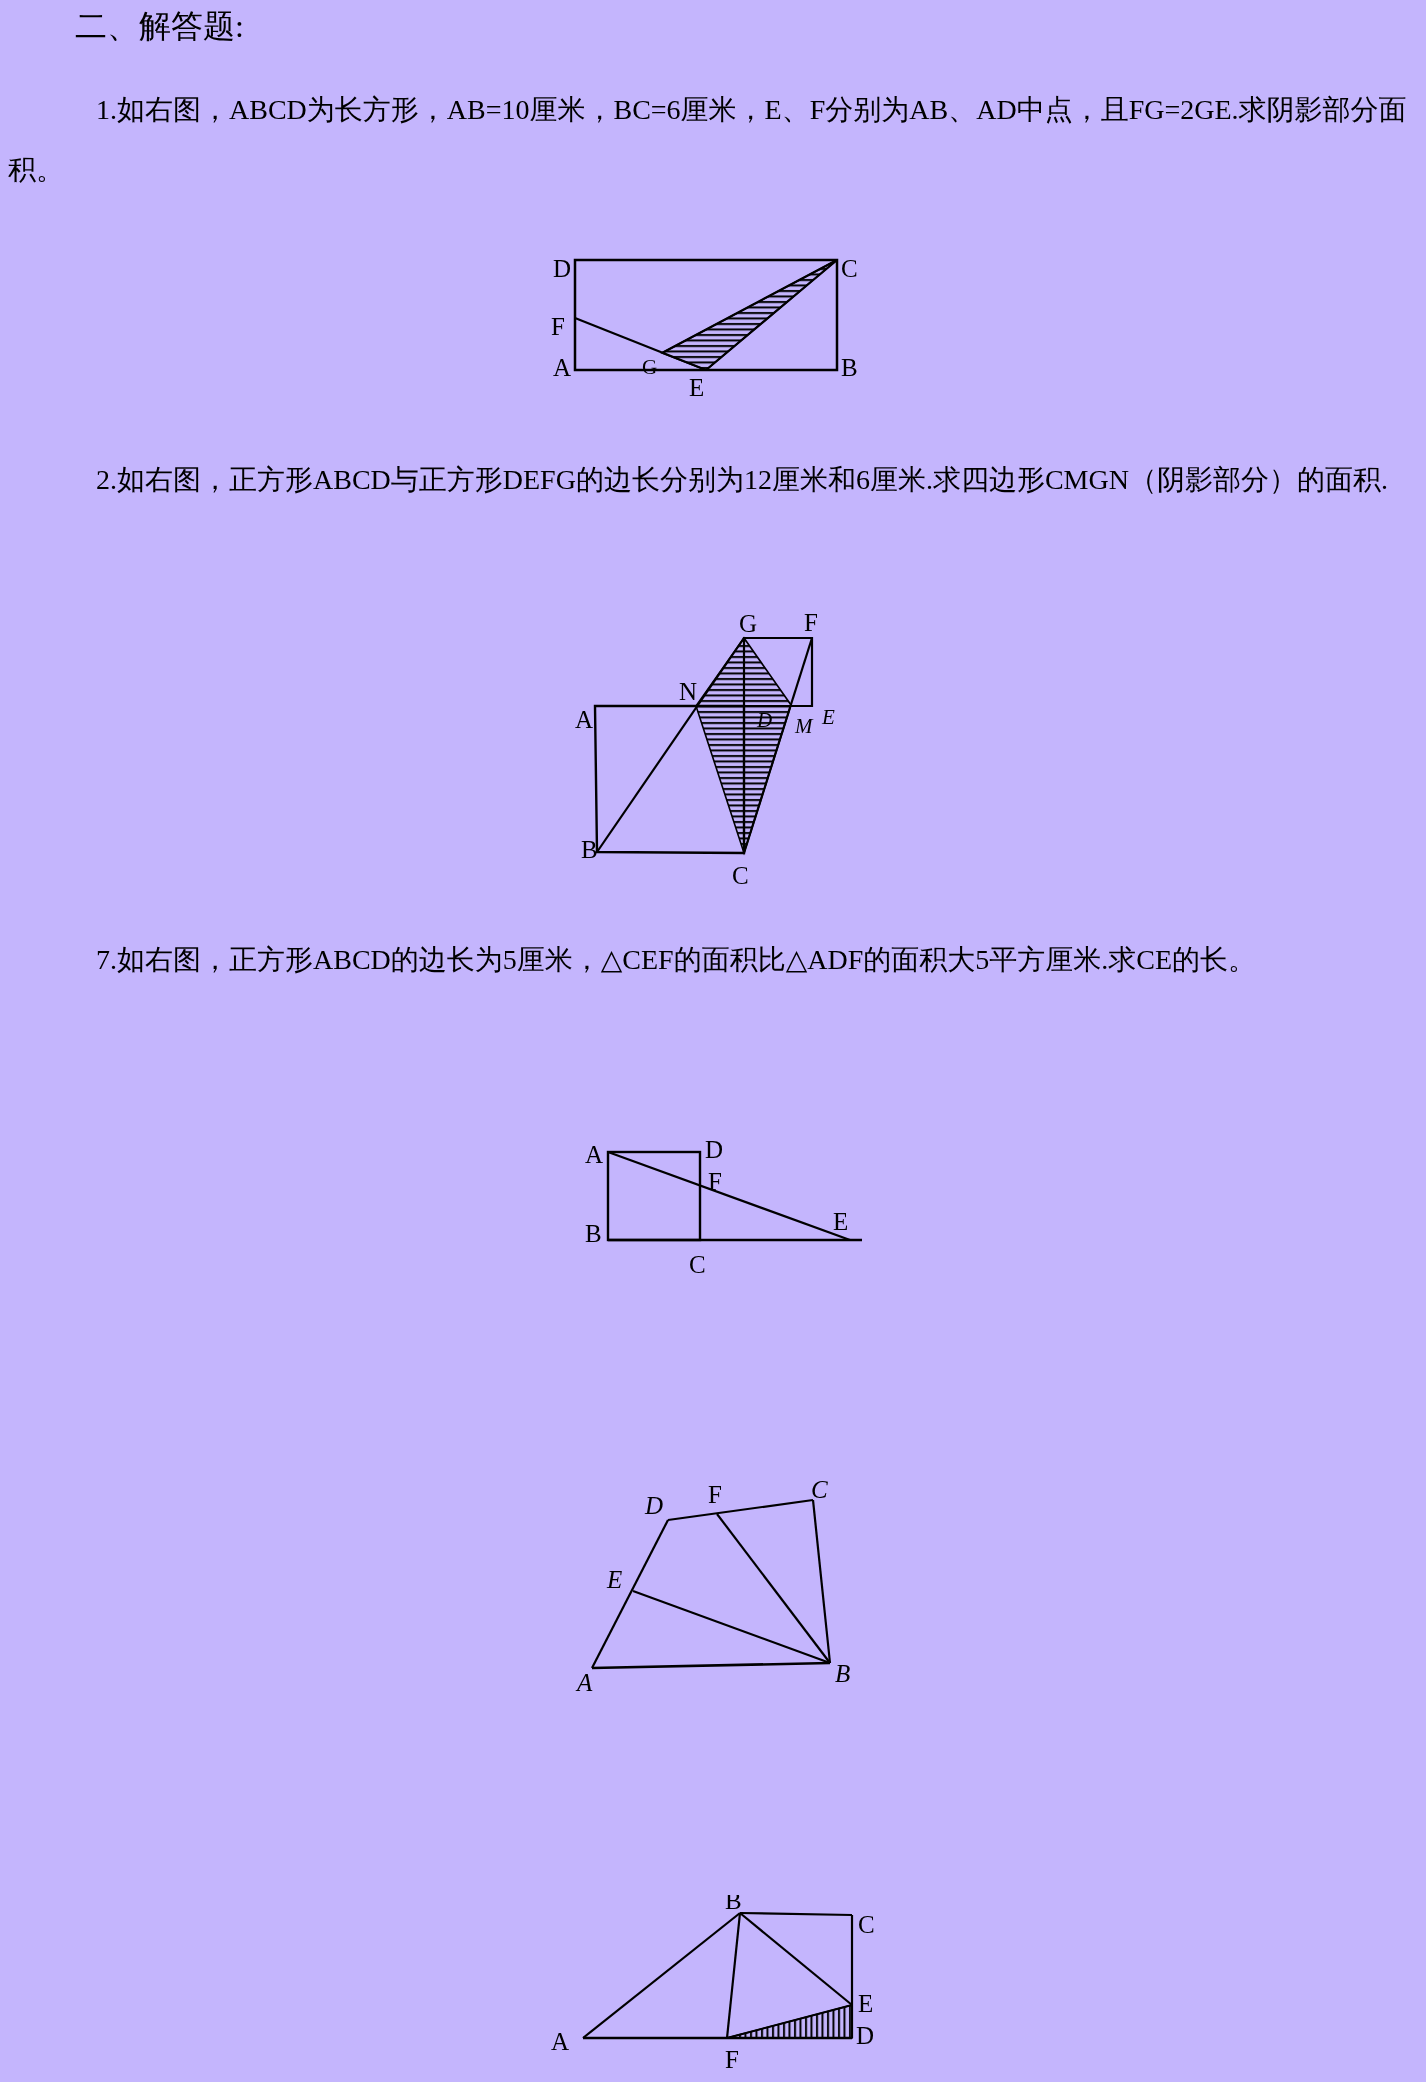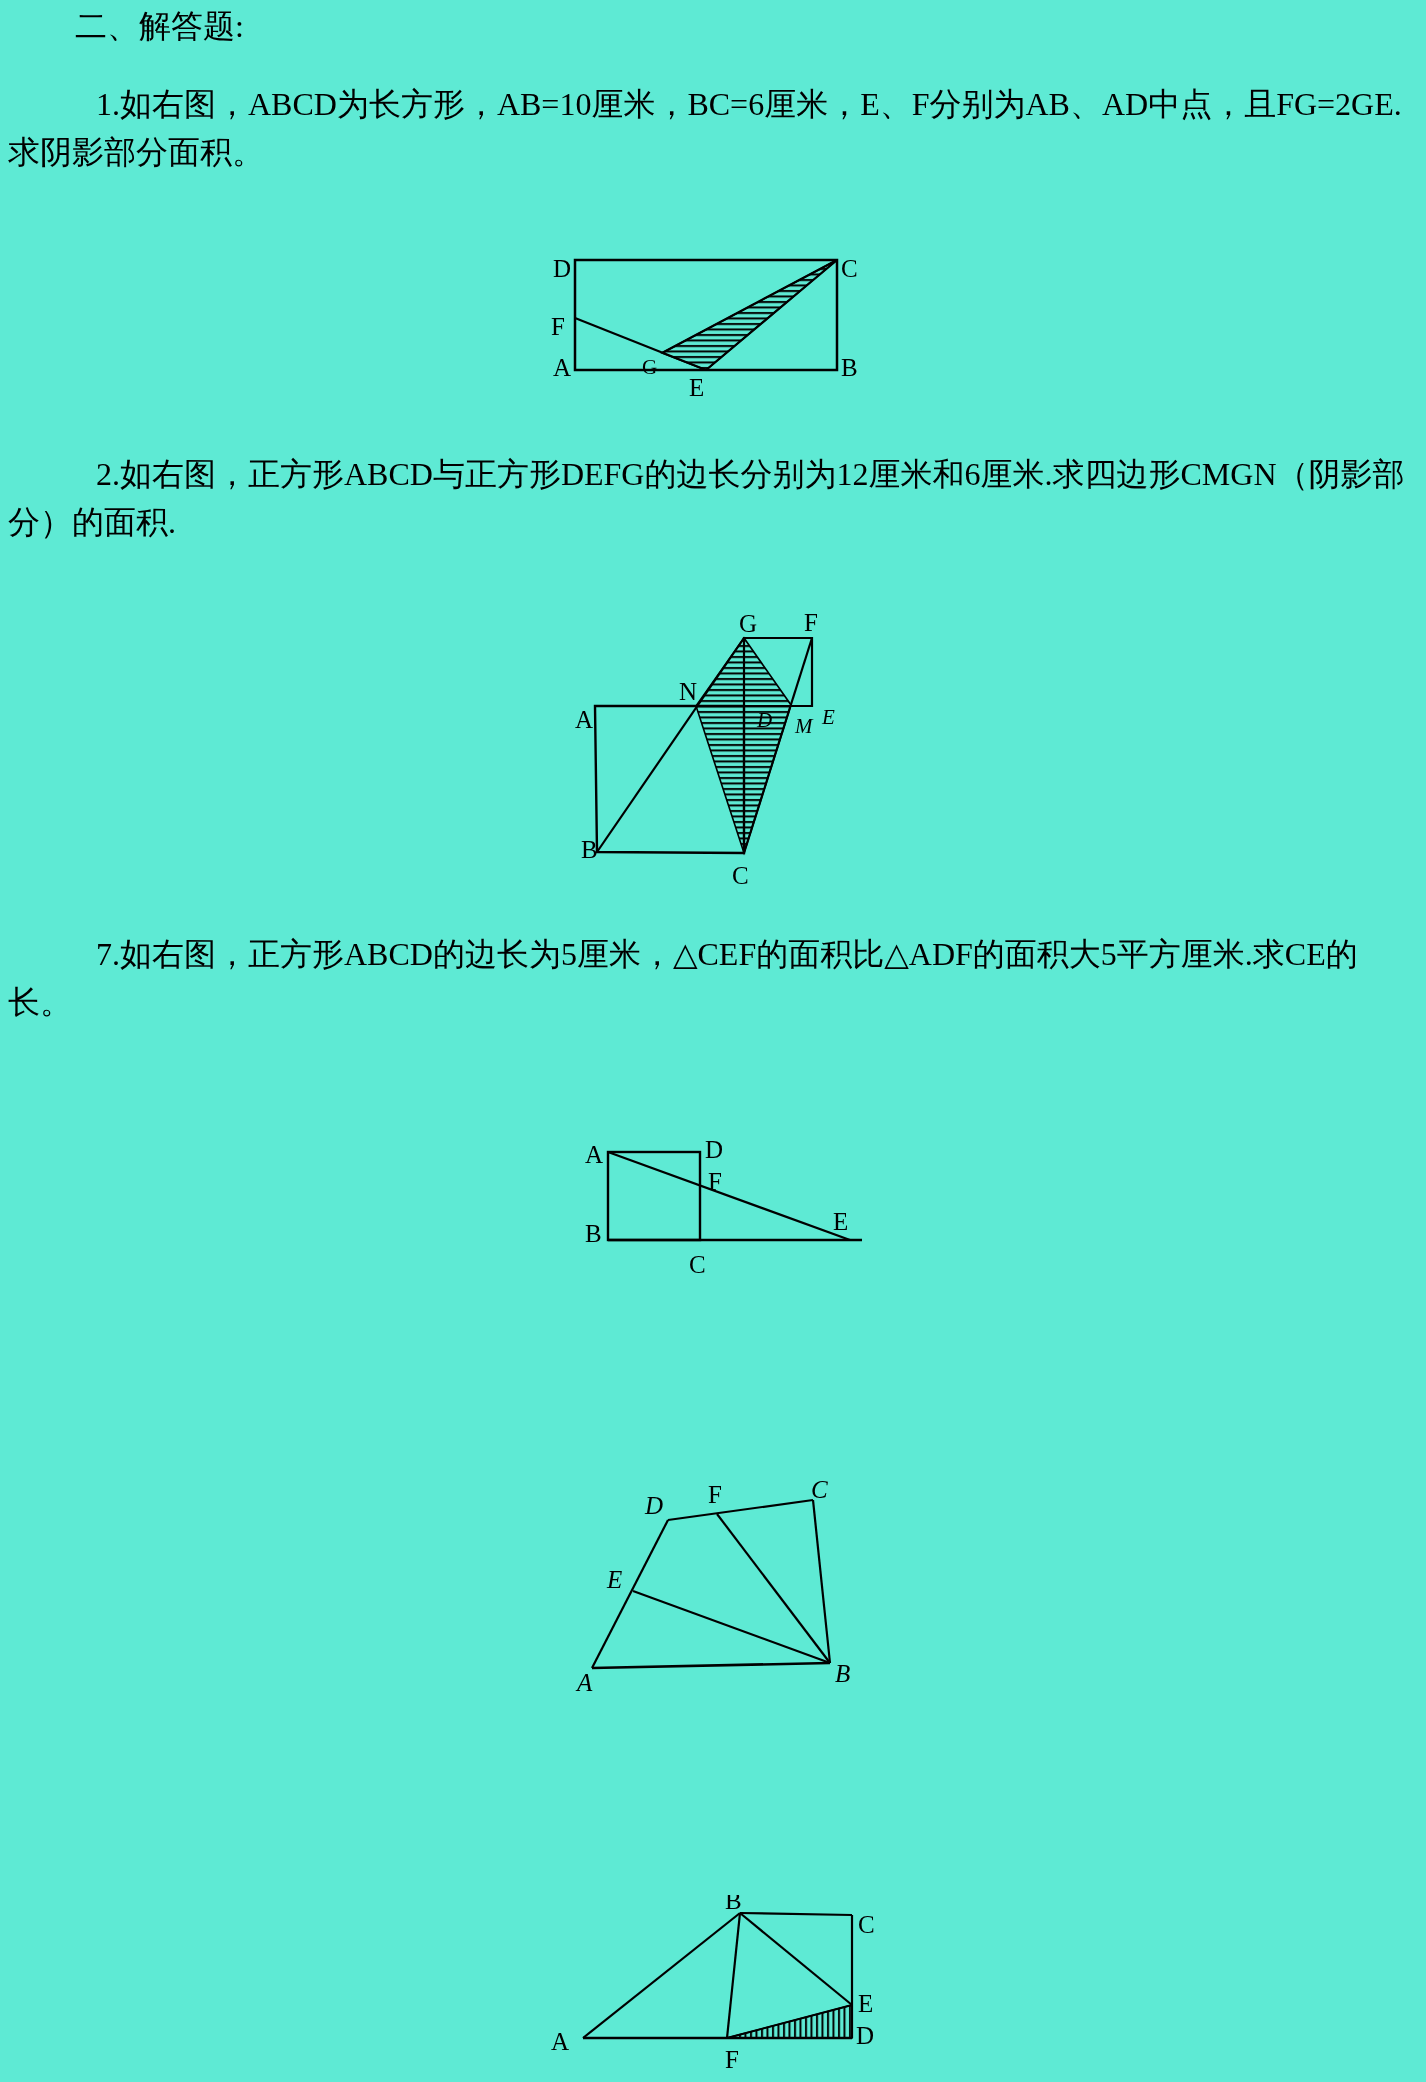--- a/index.html
+++ b/index.html
@@ -1,19 +1,19 @@
 <!DOCTYPE html>
 <html><head>
 <meta charset="utf-8">
 <style>
   html,body{margin:0;padding:0;background:#ffffff;}
-  #page{position:relative;width:1426px;height:2082px;background:#5eead4;color:#000;
+  #page{position:relative;width:1426px;height:2082px;background:#c4b5fd;color:#000;
         font-family:"Liberation Serif","DejaVu Serif",serif;overflow:hidden;}
   #section-title{position:absolute;left:75px;top:8px;font-size:32px;line-height:36px;}
-  .para{position:absolute;left:8px;width:1412px;font-size:32px;line-height:48px;text-indent:88px;}
+  .para{position:absolute;left:8px;width:1412px;font-size:28px;line-height:60px;text-indent:88px;}
   .fig{position:absolute;}
   .fig text{font-size:25px;font-family:"Liberation Serif","DejaVu Serif",serif;fill:#000;}
   .fig .it{font-style:italic;}
   .fig .sm{font-size:21px;}
 </style>
 </head>
 <body>
 
 <div id="page">
 

